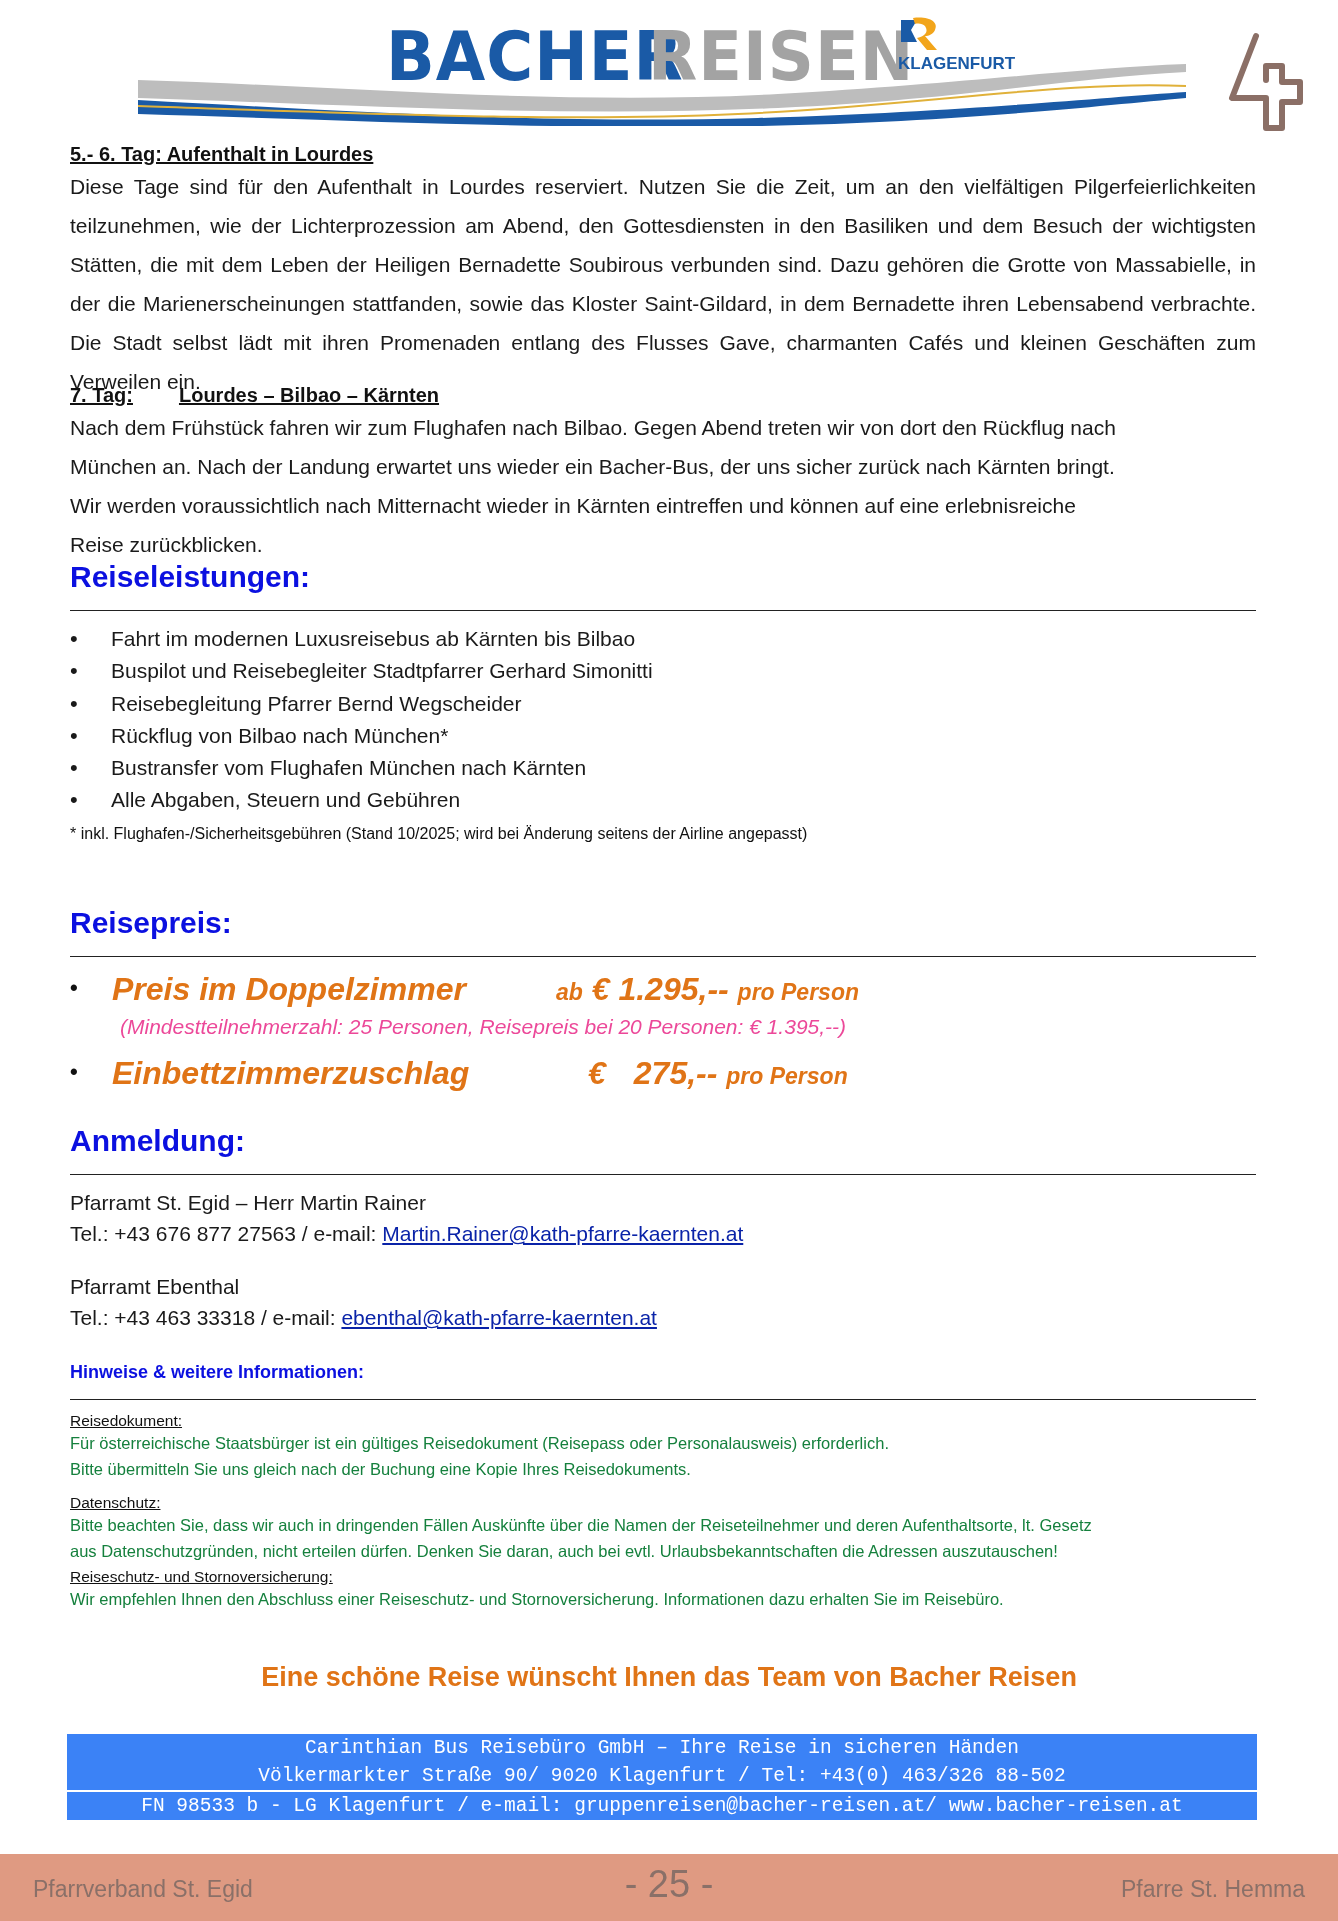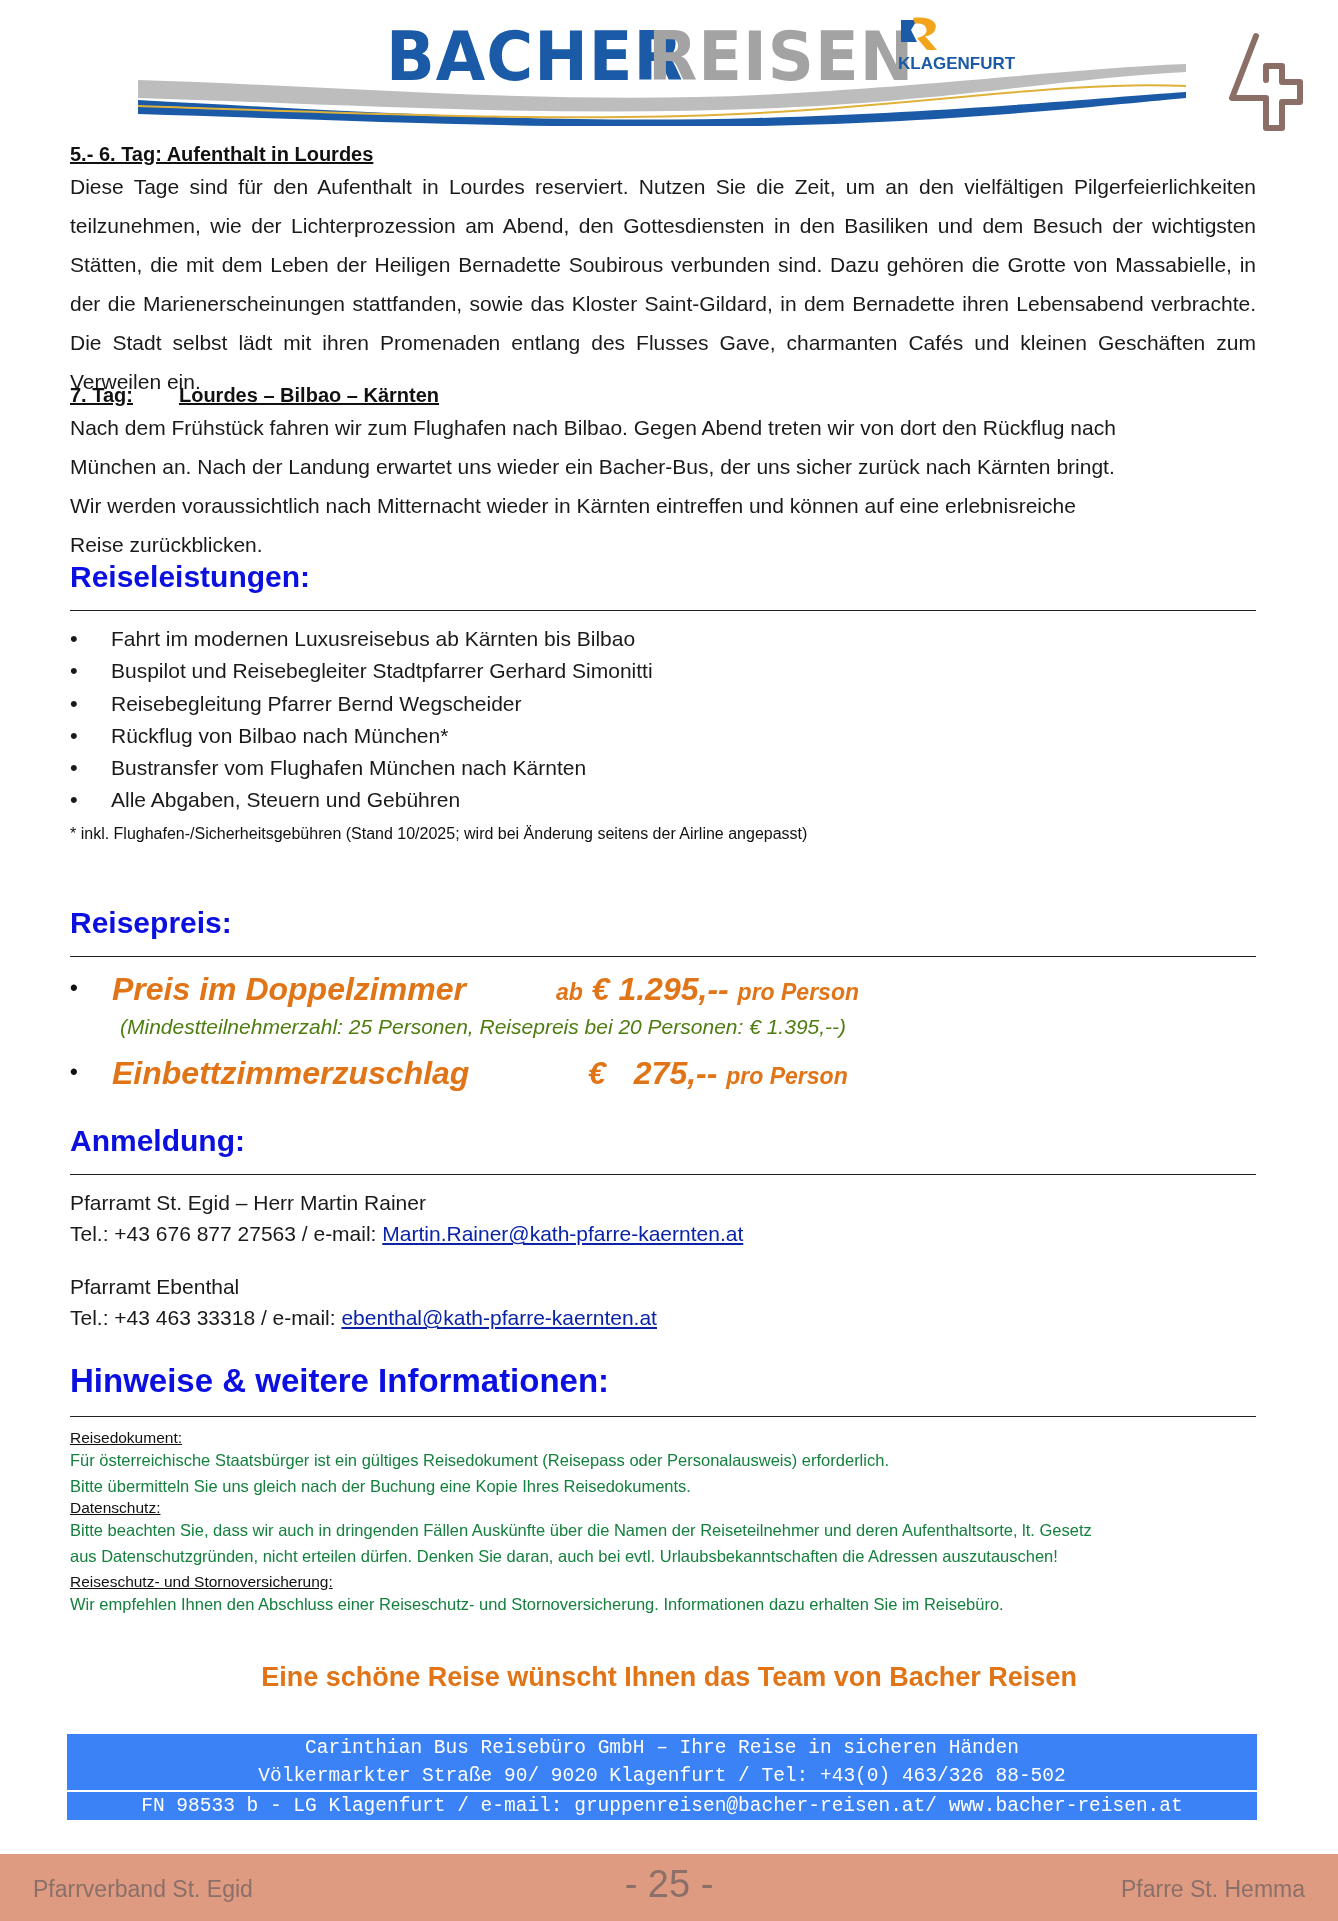--- a/index.html
+++ b/index.html
@@ -18,31 +18,31 @@
     #logo-r { position: absolute; left: 761px; top: 8px; width: 44px; height: 38px; }
     #badge-four { left: 1228px; top: 30px; width: 84px; height: 106px; }
 
     .content { left: 70px; width: 1186px; }
     .day-title { font-family: "Liberation Sans", sans-serif; font-weight: bold; font-size: 20px;
                  text-decoration: underline; color: #111; }
     .para { font-size: 21px; line-height: 39px; color: #1a1a1a; }
     .justify { text-align: justify; text-align-last: left; }
     .section-heading { font-weight: bold; font-size: 30px; color: #0b10e0; padding-bottom: 16px;
                        border-bottom: 1.5px solid #222; }
-    .section-heading.small { font-size: 33px; }
+    .section-heading.small { font-size: 18px; }
     ul.bullets { list-style: none; margin: 0; padding: 0; }
     ul.bullets li { position: relative; padding-left: 41px; font-size: 21px; line-height: 32.3px; color: #1a1a1a; }
     ul.bullets li::before { content: "\2022"; position: absolute; left: 0; top: 0; font-size: 22px; }
     .footnote { font-size: 16px; color: #111; }
     .price-row { position: relative; height: 44px; color: #e07416; font-style: italic; font-weight: bold; }
     .price-row .dot { position: absolute; left: 0; top: 4px; color: #111; font-style: normal; font-size: 22px; }
     .price-label { position: absolute; left: 42px; top: 0; font-size: 32px; }
     .price-amount { position: absolute; top: 0; font-size: 32px; }
     .price-amount .small { font-size: 23px; }
-    .price-note { font-style: italic; font-size: 21px; color: #4d7c0f; padding-left: 50px; }
+    .price-note { font-style: italic; font-size: 21px; color: #ec4899; padding-left: 50px; }
     .link { color: #0a23a8; text-decoration: underline; }
     .note-title { font-weight: normal; font-size: 15.5px; text-decoration: underline; color: #111; }
     .note-text { font-size: 16.5px; line-height: 26px; color: #15803d; }
     #closing { left: 0; width: 1338px; top: 1662px; text-align: center; font-weight: bold;
                font-size: 27px; color: #e07416; }
     #company-box { left: 67px; top: 1734px; width: 1190px; }
     .company-line { background: #3b82f6; color: #fff; text-align: center; font-size: 19.5px; height: 28px; line-height: 28px; font-family: Liberation Mono, monospace; }
     .company-line.sep { border-top: 2px solid #fff; }
     #page-footer { left: 0; top: 1854px; width: 1338px; height: 67px; background: #df9a82; }
     #footer-left { position: absolute; left: 33px; top: 22px; font-size: 23px; color: #8a7068; }
@@ -141,21 +141,21 @@
   </div>
 </div>
 
 <div class="abs content" style="top:1362px;">
   <div class="section-heading small">Hinweise &amp; weitere Informationen:</div>
   <div style="margin-top:12px;">
     <div class="note-title">Reisedokument:</div>
     <div class="note-text">Für österreichische Staatsbürger ist ein gültiges Reisedokument (Reisepass oder Personalausweis) erforderlich.</div>
     <div class="note-text">Bitte übermitteln Sie uns gleich nach der Buchung eine Kopie Ihres Reisedokuments.</div>
   </div>
-  <div style="margin-top:0;">
+  <div style="margin-top:12px;">
     <div class="note-title">Datenschutz:</div>
     <div class="note-text">Bitte beachten Sie, dass wir auch in dringenden Fällen Auskünfte über die Namen der Reiseteilnehmer und deren Aufenthaltsorte, lt. Gesetz</div>
     <div class="note-text">aus Datenschutzgründen, nicht erteilen dürfen. Denken Sie daran, auch bei evtl. Urlaubsbekanntschaften die Adressen auszutauschen!</div>
   </div>
   <div style="margin-top:4px;">
     <div class="note-title">Reiseschutz- und Stornoversicherung:</div>
     <div class="note-text">Wir empfehlen Ihnen den Abschluss einer Reiseschutz- und Stornoversicherung. Informationen dazu erhalten Sie im Reisebüro.</div>
   </div>
 </div>
 

